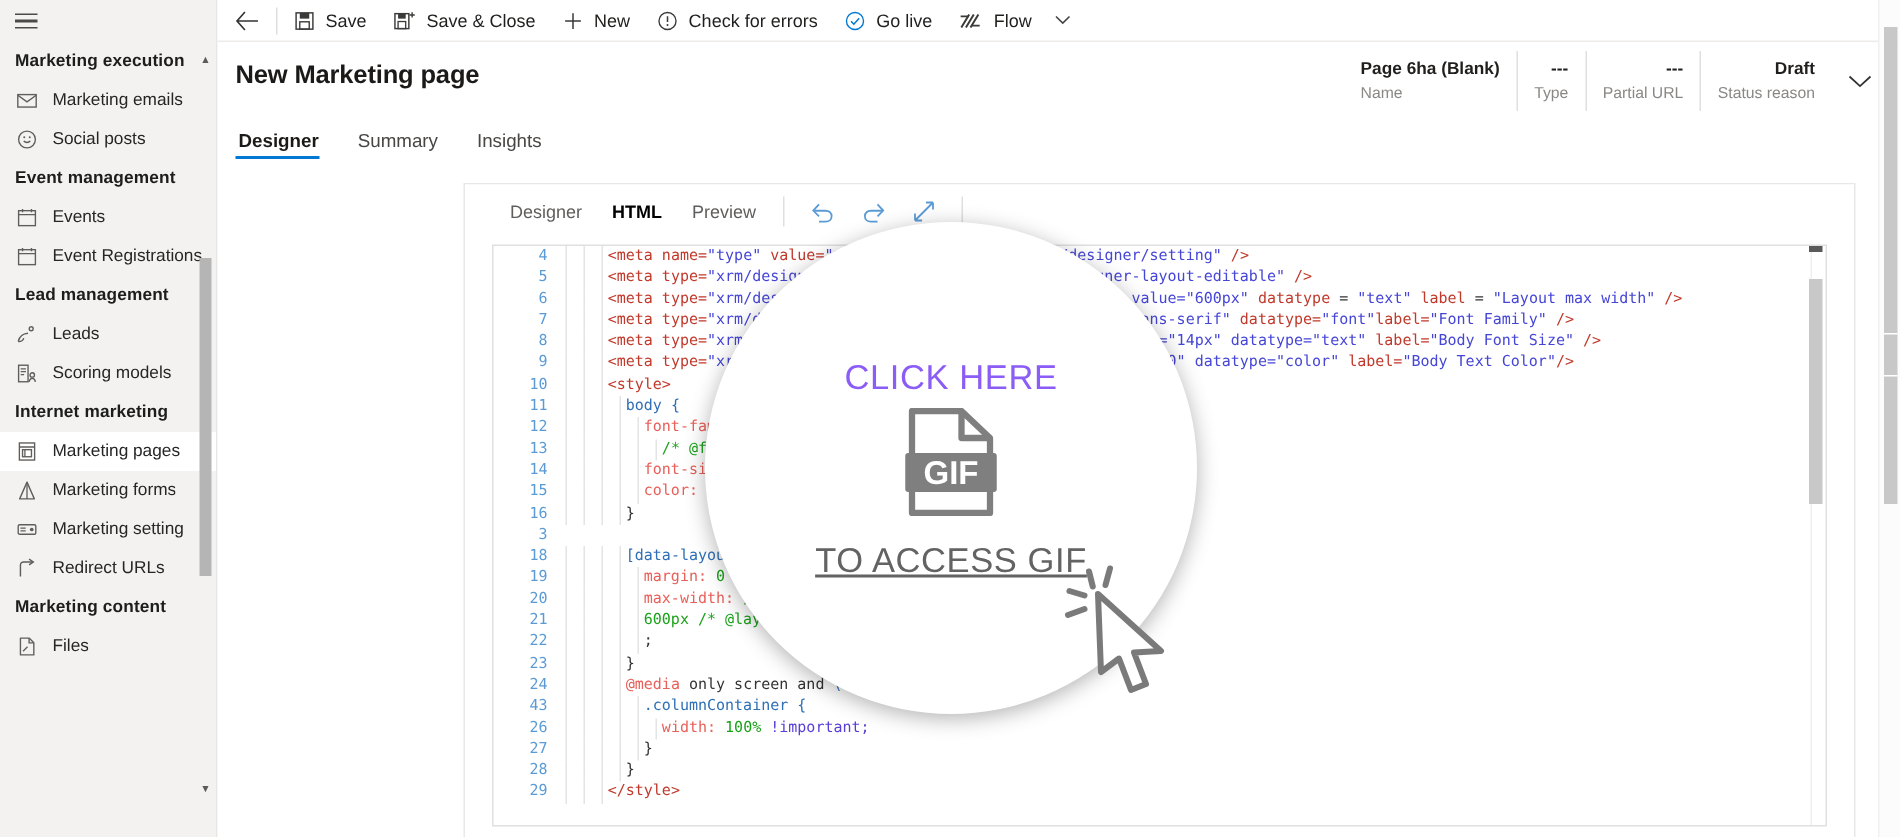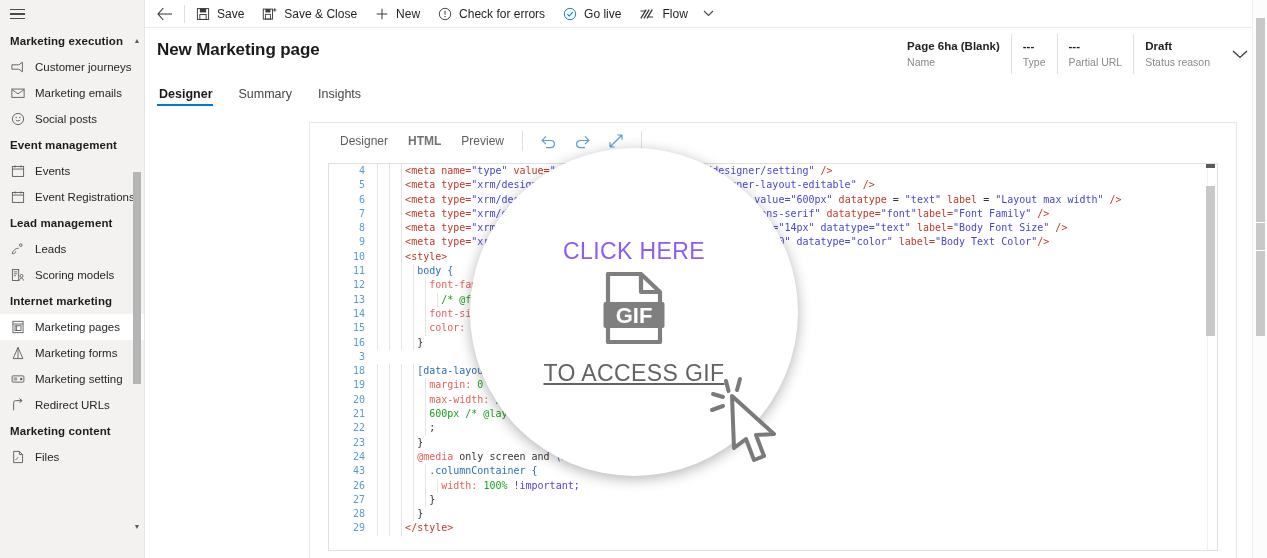--- a/index.html
+++ b/index.html
@@ -85,21 +85,21 @@
   }
   .hdr-meta {
     position: absolute; right: 12px; top: 6px;
     display: flex; align-items: stretch; height: 40px;
   }
   .meta-cell {
     padding: 5px 11px 0 11px; display: flex; flex-direction: column; justify-content: flex-start;
     border-left: 1px solid #e1dfdd; min-width: 42px;
   }
   .meta-cell.first { border-left: none; padding-left: 4px; }
-  .meta-val { font-size: 11.5px; font-weight: bold; color: #201f1e; white-space: nowrap; line-height: 15px; }
+  .meta-val { font-size: 11.5px; font-weight: bold; color: #201f1e; white-space: nowrap; line-height: 15px; text-align: right; }
   .meta-lbl { font-size: 10.5px; color: #8a8886; white-space: nowrap; margin-top: 2px; line-height: 13px; }
   .meta-caret {
     display: flex; align-items: center; justify-content: center;
     width: 30px; color: #333; cursor: pointer; margin-left: 4px;
   }
 
   
   .tabs {
     display: flex; align-items: flex-end; padding-left: 12px; height: 26px;
     font-size: 12.5px;
@@ -120,21 +120,21 @@
     border: 1px solid #e8e8e8; background: #fff;
   }
   .dsg-toolbar {
     height: 36px; display: flex; align-items: center; padding-left: 20px;
     font-size: 12px; background: #fff;
   }
   .dsg-tab {
     padding: 0 10px; height: 34px; display: flex; align-items: center;
     color: #605e5c; cursor: pointer;
   }
-  .dsg-tab.active { color: #737373; font-weight: bold; }
+  .dsg-tab.active { color: #000000; font-weight: bold; }
   .dsg-div { width: 1px; height: 20px; background: #e1dfdd; margin: 0 8px; }
   .dsg-ico {
     width: 34px; height: 30px; display: flex; align-items: center; justify-content: center;
     color: #5b9bd5; cursor: pointer;
   }
 
   
   .editor-wrap {
     position: absolute; left: 18px; right: 18px; top: 40px; bottom: 20px;
     border: 1px solid #e0e0e0; background: #fff; overflow: hidden;
@@ -220,28 +220,20 @@
 <div id="app">
 
   <div class="sidebar">
     <div class="hamburger">
       <span></span>
         <span></span>
         <span></span>
     </div>
     <div class="nav-scroll" id="nav-scroll">
         <div class="nav-group-title">Marketing execution</div>
-        <div class="nav-item">
-          <span class="nav-ico">
-            <svg width="14" height="14" viewBox="0 0 16 16">
-              <path d="M1 5.5h8l4-3v11l-4-3H1z" fill="none" stroke="currentColor" stroke-width="1.05" stroke-linejoin="round"></path>
-            </svg>
-          </span>
-          <span class="nav-label">Customer journeys</span>
-        </div>
         <div class="nav-item">
           <span class="nav-ico">
             <svg width="14" height="14" viewBox="0 0 16 16">
               <rect x="1" y="3.5" width="14" height="9.5" fill="none" stroke="currentColor" stroke-width="1.05"></rect>
               <path d="M1 4l7 5 7-5" fill="none" stroke="currentColor" stroke-width="1.05"></path>
             </svg>
           </span>
           <span class="nav-label">Marketing emails</span>
         </div>
         <div class="nav-item">

